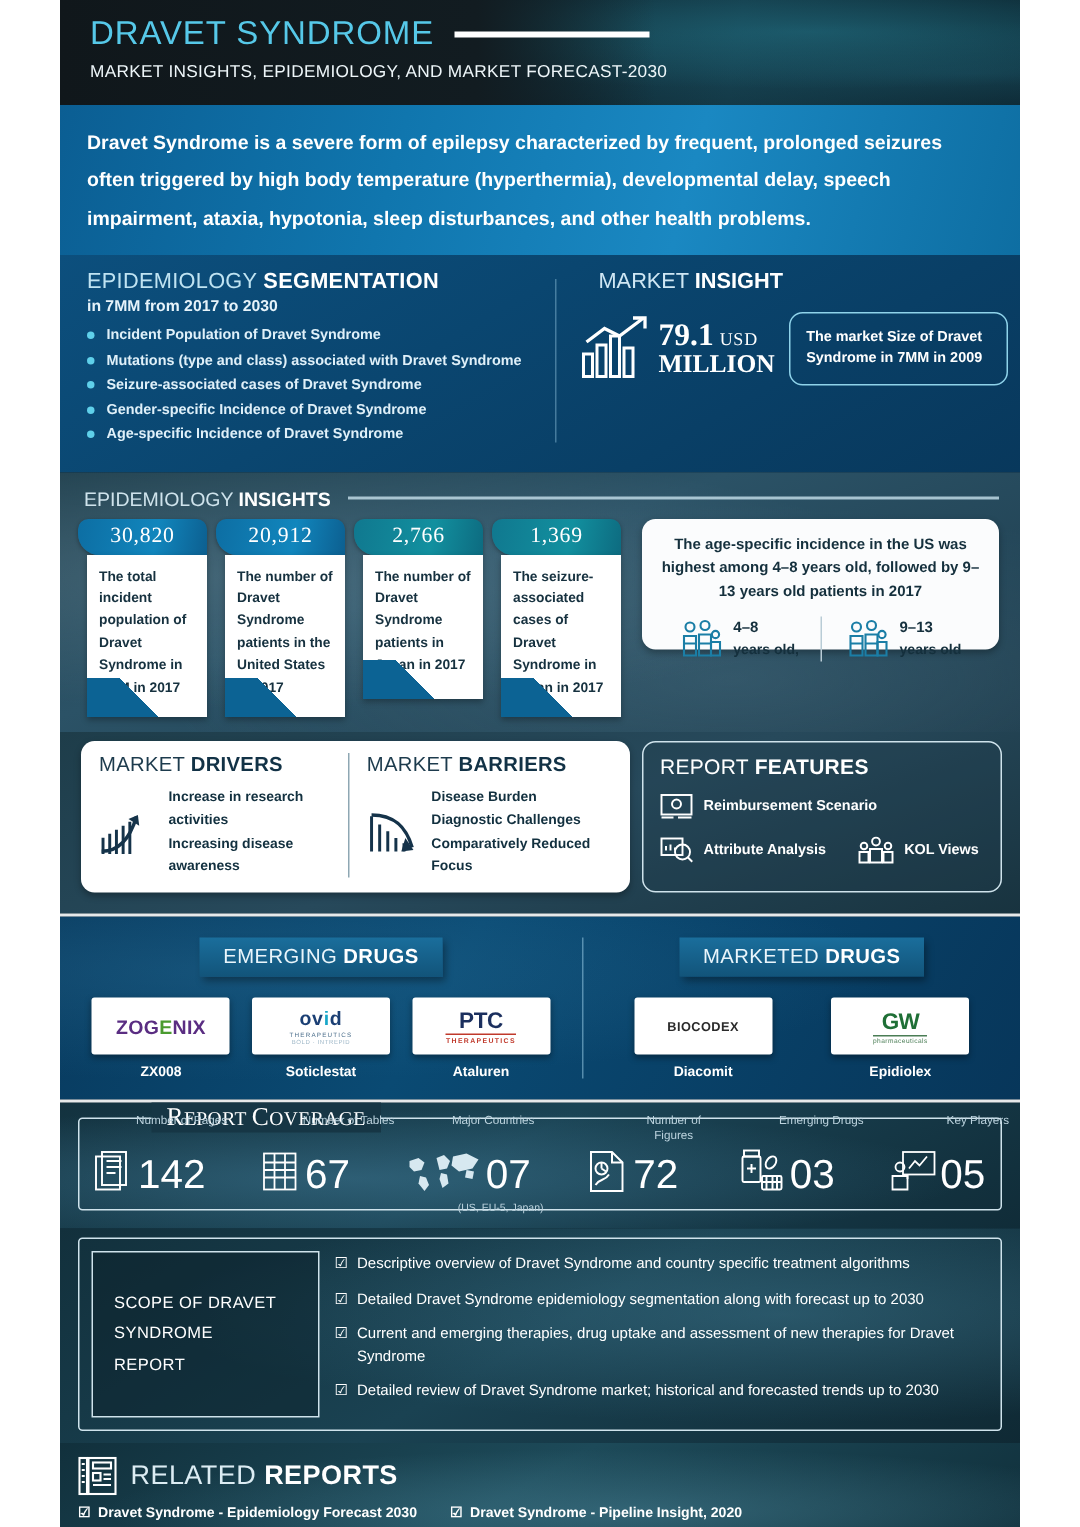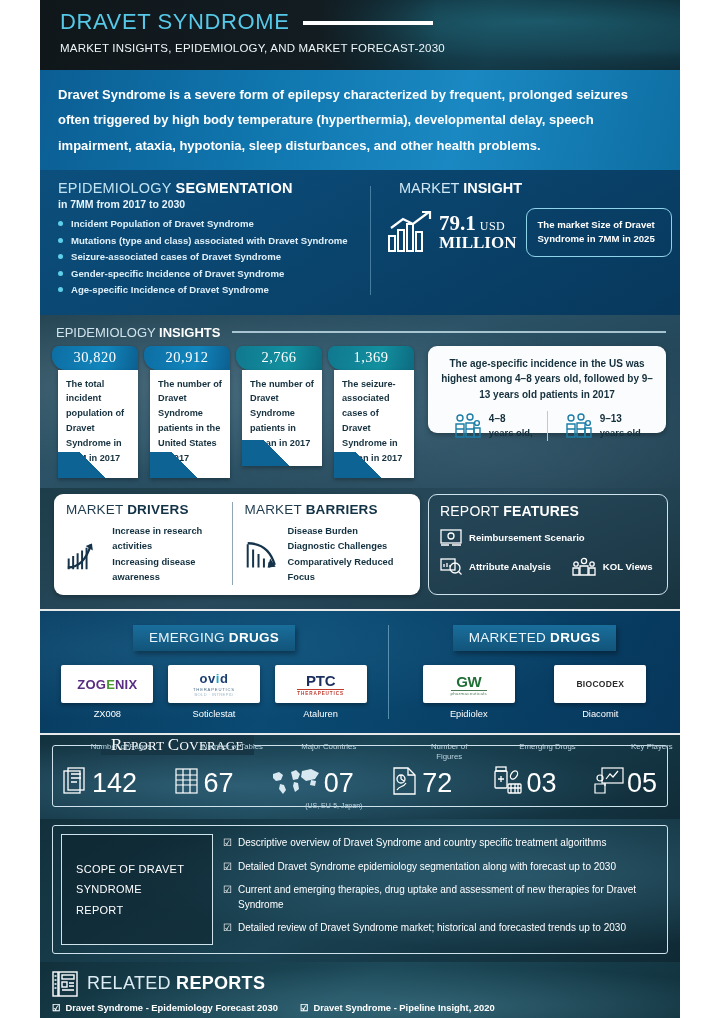--- a/index.html
+++ b/index.html
@@ -158,21 +158,21 @@
     letter-spacing:.3px; box-shadow:2px 3px 5px rgba(0,0,0,.35);
   }
   .drug-title b{ color:#ffffff; font-weight:700; }
   .logos{ display:flex; justify-content:space-around; margin-top:14px; padding:0 14px; }
   .logo-item{ text-align:center; }
   .logo-box{
     width:92px; height:38px; background:#ffffff; border-radius:2px;
     display:flex; align-items:center; justify-content:center; flex-direction:column;
     box-shadow:0 2px 4px rgba(0,0,0,.35);
   }
-  .logo-cap{ color:#ffffff; font-size:9.3px; margin-top:6px; font-weight:400; }
+  .logo-cap{ color:#ffffff; font-size:9.3px; margin-top:6px; font-weight:700; }
   .lg-zogenix{ font-size:13px; font-weight:700; letter-spacing:.2px; color:#5a2d82; }
   .lg-zogenix i{ font-style:normal; color:#4a9b2f; }
   .lg-ovid{ font-size:13px; font-weight:700; color:#1b3f74; letter-spacing:.5px;}
   .lg-ovid i{ font-style:normal; color:#18a7c9; }
   .lg-sub{ font-size:4.2px; letter-spacing:.8px; color:#4c6f8c; margin-top:1px; }
   .lg-sub2{ font-size:4px; letter-spacing:.4px; color:#9fb8c8; }
   .lg-ptc{ font-size:15px; font-weight:700; color:#1b2f5e; letter-spacing:-.3px; }
   .lg-ptcsub{ font-size:4.6px; letter-spacing:.9px; color:#c0392b; font-weight:700; border-top:1px solid #c0392b; padding-top:1px;}
   .lg-bio{ font-size:8.5px; font-weight:700; color:#2b2b2b; letter-spacing:.3px; }
   .lg-gw{ font-size:15px; font-weight:700; color:#1f6f36; letter-spacing:-.5px;}
@@ -280,21 +280,21 @@
           <rect x="20" y="14" width="6" height="27" fill="none" stroke="#fff" stroke-width="2"></rect>
           <rect x="29" y="22" width="6" height="19" fill="none" stroke="#fff" stroke-width="2"></rect>
           <path d="M4 18 L16 9 L26 14 L42 2" fill="none" stroke="#fff" stroke-width="2.2"></path>
           <path d="M35 2 L43 2 L43 9" fill="none" stroke="#fff" stroke-width="2.2"></path>
         </svg>
         <div class="mi-num">
           <span class="big">79.1</span>
           <span class="usd">USD</span>
           <span class="mill">MILLION</span>
         </div>
-        <div class="mi-box">The market Size of Dravet Syndrome in 7MM in 2025</div>
+        <div class="mi-box">The market Size of Dravet Syndrome in 7MM in 2009</div>
       </div>
     </div>
   </div>
 
   <div class="epi">
     <div class="epi-head">
       <div class="t"><span>EPIDEMIOLOGY </span><b>INSIGHTS</b></div>
       <div class="rule"></div>
     </div>
     <div class="epi-body">
@@ -454,30 +454,30 @@
           </div>
           <div class="logo-cap">Ataluren</div>
         </div>
       </div>
     </div>
     <div class="drug-col">
       <span class="drug-title"><span>MARKETED </span><b>DRUGS</b></span>
       <div class="logos">
         <div class="logo-item">
           <div class="logo-box">
+              <span class="lg-bio">BIOCODEX</span>
+            </div>
+          <div class="logo-cap">Diacomit</div>
+        </div>
+        <div class="logo-item">
+          <div class="logo-box">
             <span class="lg-gw">GW</span>
               <span class="lg-gwsub">pharmaceuticals</span>
           </div>
           <div class="logo-cap">Epidiolex</div>
-        </div>
-        <div class="logo-item">
-          <div class="logo-box">
-              <span class="lg-bio">BIOCODEX</span>
-            </div>
-          <div class="logo-cap">Diacomit</div>
         </div>
       </div>
     </div>
   </div>
 
   <div class="white-rule"></div>
 
   <div class="cov-wrap">
     <div class="cov-box">
       <div class="cov-title"><span>R</span><span class="sc">EPORT </span><span>C</span><span class="sc">OVERAGE</span></div>

